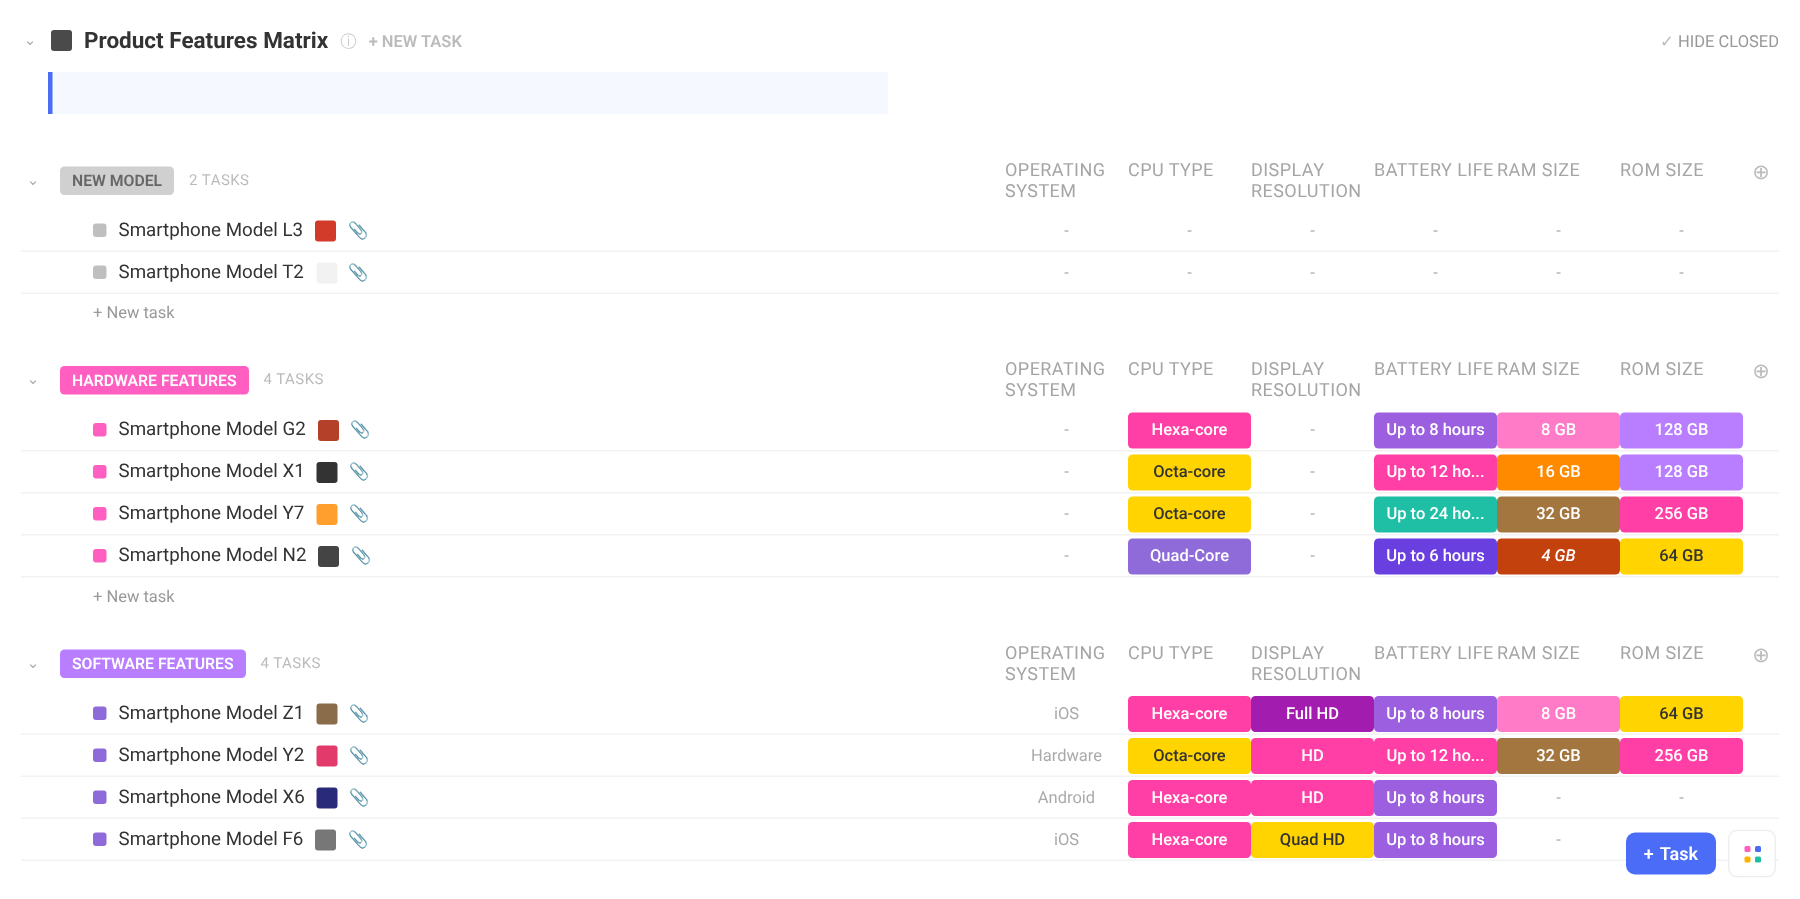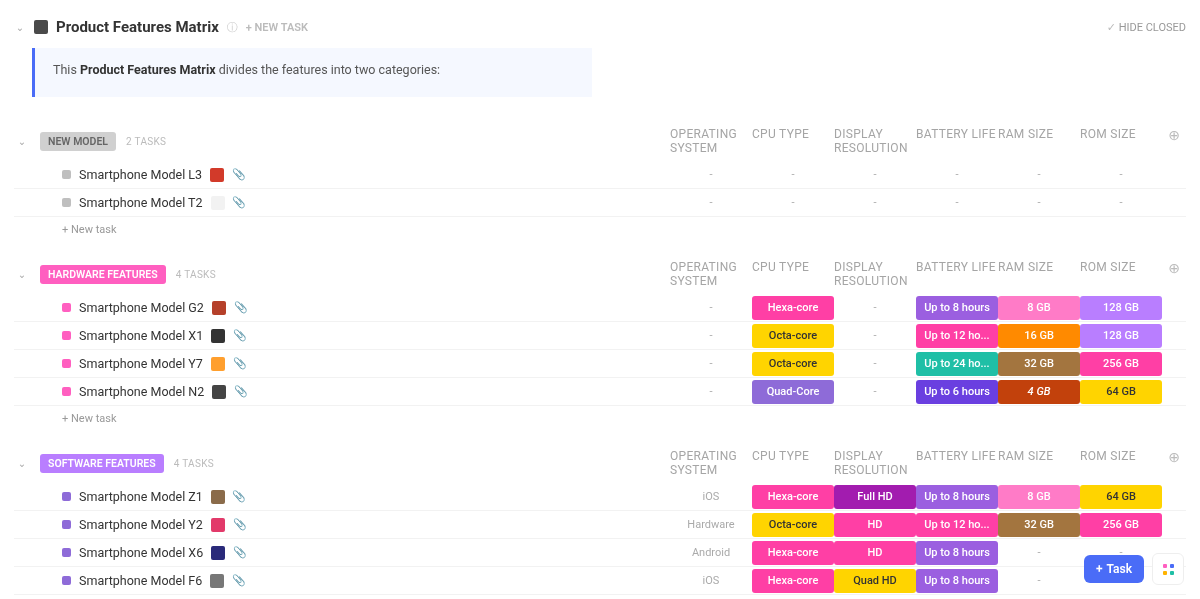--- a/index.html
+++ b/index.html
@@ -74,23 +74,20 @@
       <span class="chev">⌄</span>
       <span class="folder-icon"></span>
       <span class="hdr-title">Product Features Matrix</span>
       <span class="info-icon">ⓘ</span>
       <span class="hdr-newtask">+ NEW TASK</span>
     </div>
     <div class="hide-closed">HIDE CLOSED</div>
   </div>
 
   <div class="infobox">
-    <p>
-      <span>This </span><span class="bold">Product Features Matrix</span><span> divides the features into two categories:</span>
-    </p>
     <ul id="infobox-items">
       </ul>
   </div>
 
   <div id="groups">
       <div class="group">
         <div class="grp-header">
           <span class="grp-chev">⌄</span>
           <span class="grp-name c-gray">NEW MODEL</span>
           <span class="grp-count">2 TASKS</span>

